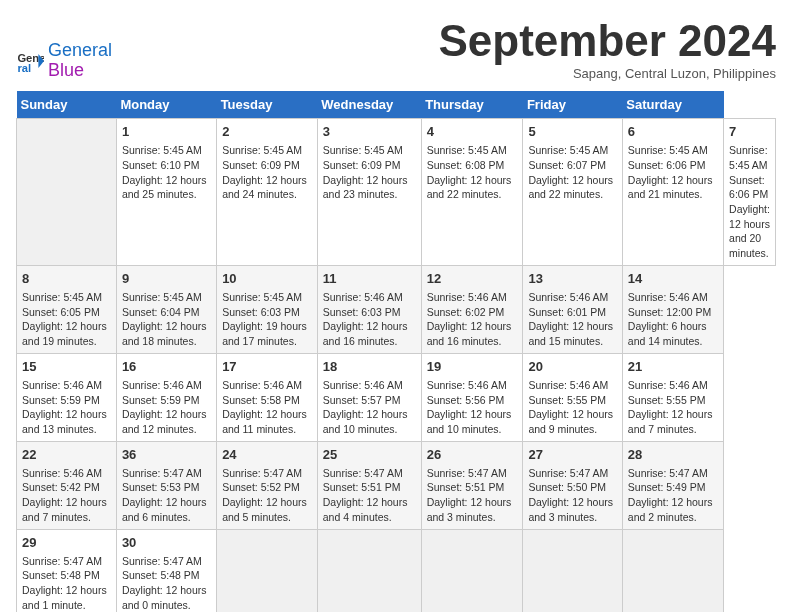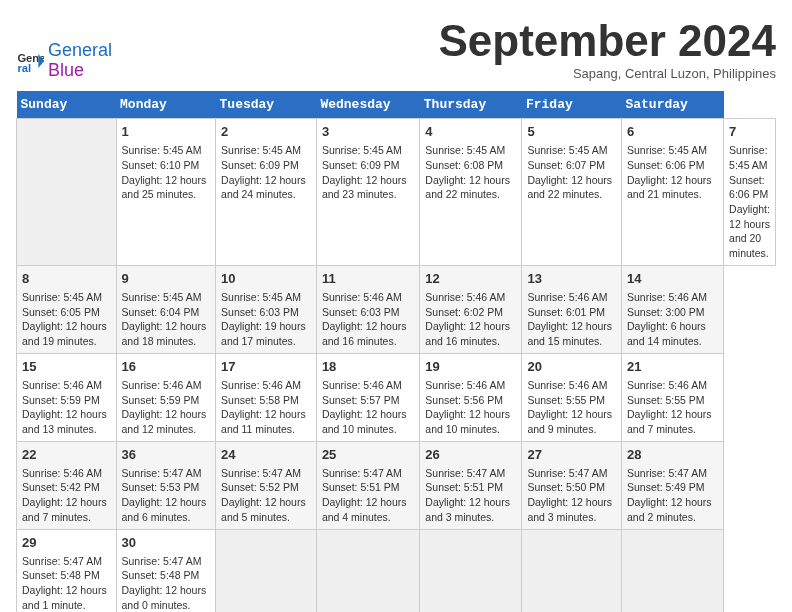--- a/index.html
+++ b/index.html
@@ -51,21 +51,20 @@
       border-collapse: collapse;
       font-size: 11px;
     }
     .calendar-table th {
       background-color: #2a6fc4;
       color: #fff;
       padding: 6px 4px;
       text-align: left;
       font-size: 13px;
       font-weight: bold;
-      font-family: Liberation Mono, monospace;
     }
     .calendar-table td {
       vertical-align: top;
       padding: 4px 5px;
       border: 1px solid #ccc;
       width: calc(100% / 7);
       min-height: 70px;
       background: #fff;
       font-size: 10.5px;
       color: #333;
@@ -201,21 +200,21 @@
       </td>
         <td>
         <span class="day-number">13</span>
         <span>Sunrise: 5:46 AM</span><br>
         <span>Sunset: 6:01 PM</span><br>
         <span>Daylight: 12 hours and 15 minutes.</span>
       </td>
         <td>
         <span class="day-number">14</span>
         <span>Sunrise: 5:46 AM</span><br>
-        <span>Sunset: 3:00 PM</span><br>
+        <span>Sunset: 12:00 PM</span><br>
         <span>Daylight: 6 hours and 14 minutes.</span>
       </td>
       </tr>
       <tr class="week-row">
         <td>
         <span class="day-number">15</span>
         <span>Sunrise: 5:46 AM</span><br>
         <span>Sunset: 5:59 PM</span><br>
         <span>Daylight: 12 hours and 13 minutes.</span>
       </td>

